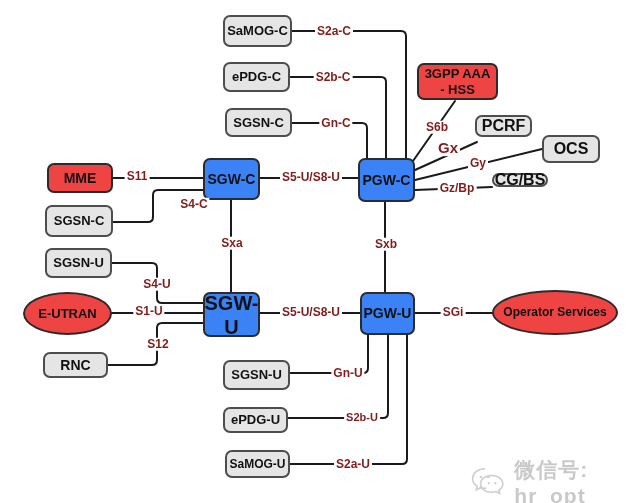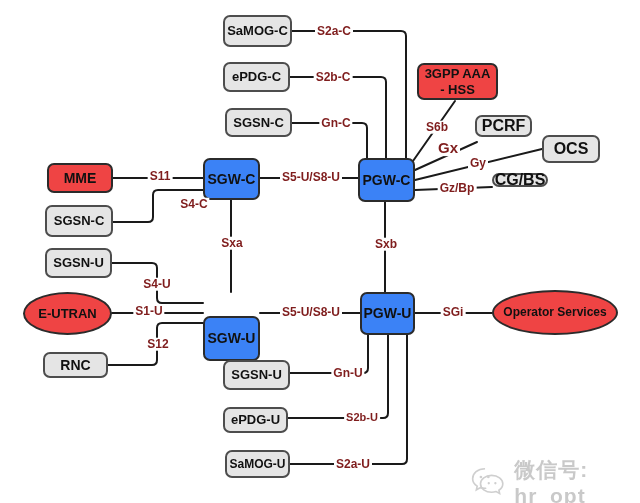--- a/index.html
+++ b/index.html
@@ -62,32 +62,32 @@
       <div class="node white" style="left: 47px; top: 163px; width: 66px; height: 30px; font-size: 14px;">MME</div>
       <div class="node orange" style="left: 203px; top: 158px; width: 57px; height: 42px; font-size: 14px;">SGW-C</div>
       <div class="node orange" style="left: 358px; top: 158px; width: 57px; height: 44px; font-size: 14px;">PGW-C</div>
       <div class="node gray" style="left: 475px; top: 115px; width: 57px; height: 22px; font-size: 16px;">PCRF</div>
       <div class="node gray" style="left: 542px; top: 135px; width: 58px; height: 28px; font-size: 16px;">OCS</div>
       <div class="node gray" style="left: 492px; top: 173px; width: 56px; height: 14px; font-size: 16px;">CG/BS</div>
       <div class="node gray" style="left: 45px; top: 205px; width: 68px; height: 32px; font-size: 13px;">SGSN-C</div>
       <div class="node gray" style="left: 45px; top: 248px; width: 67px; height: 30px; font-size: 13px;">SGSN-U</div>
       <div class="node white ellipse" style="left: 23px; top: 292px; width: 89px; height: 43px; font-size: 13px;">E-UTRAN</div>
       <div class="node gray" style="left: 43px; top: 352px; width: 65px; height: 26px; font-size: 14px;">RNC</div>
-      <div class="node orange" style="left: 203px; top: 292px; width: 57px; height: 45px; font-size: 14px; margin-top: 24px;">SGW-U</div>
+      <div class="node orange" style="left: 203px; top: 292px; width: 57px; height: 45px; font-size: 20px;">SGW-U</div>
       <div class="node orange" style="left: 360px; top: 292px; width: 55px; height: 43px; font-size: 14px;">PGW-U</div>
       <div class="node white ellipse" style="left: 492px; top: 290px; width: 126px; height: 45px; font-size: 12px;">Operator Services</div>
       <div class="node gray" style="left: 223px; top: 360px; width: 67px; height: 30px; font-size: 13px;">SGSN-U</div>
       <div class="node gray" style="left: 223px; top: 407px; width: 65px; height: 26px; font-size: 13px;">ePDG-U</div>
       <div class="node gray" style="left: 225px; top: 450px; width: 65px; height: 28px; font-size: 12px;">SaMOG-U</div>
     </div>
   <div id="labels-layer">
       <span class="edge-label" style="left: 334px; top: 31px; font-size: 12px;">S2a-C</span>
       <span class="edge-label" style="left: 333px; top: 77px; font-size: 12px;">S2b-C</span>
       <span class="edge-label" style="left: 336px; top: 123px; font-size: 12px;">Gn-C</span>
-      <span class="edge-label" style="left: 160px; top: 176px; font-size: 12px;">S11</span>
+      <span class="edge-label" style="left: 137px; top: 176px; font-size: 12px;">S11</span>
       <span class="edge-label" style="left: 154px; top: 204px; font-size: 12px; margin-left: 40px;">S4-C</span>
       <span class="edge-label" style="left: 311px; top: 177px; font-size: 12px;">S5-U/S8-U</span>
       <span class="edge-label" style="left: 232px; top: 243px; font-size: 12px;">Sxa</span>
       <span class="edge-label" style="left: 386px; top: 244px; font-size: 12px;">Sxb</span>
       <span class="edge-label" style="left: 437px; top: 127px; font-size: 12px;">S6b</span>
       <span class="edge-label" style="left: 448px; top: 148px; font-size: 15px;">Gx</span>
       <span class="edge-label" style="left: 478px; top: 163px; font-size: 12px;">Gy</span>
       <span class="edge-label" style="left: 457px; top: 188px; font-size: 12px;">Gz/Bp</span>
       <span class="edge-label" style="left: 157px; top: 284px; font-size: 12px;">S4-U</span>
       <span class="edge-label" style="left: 149px; top: 311px; font-size: 12px;">S1-U</span>

